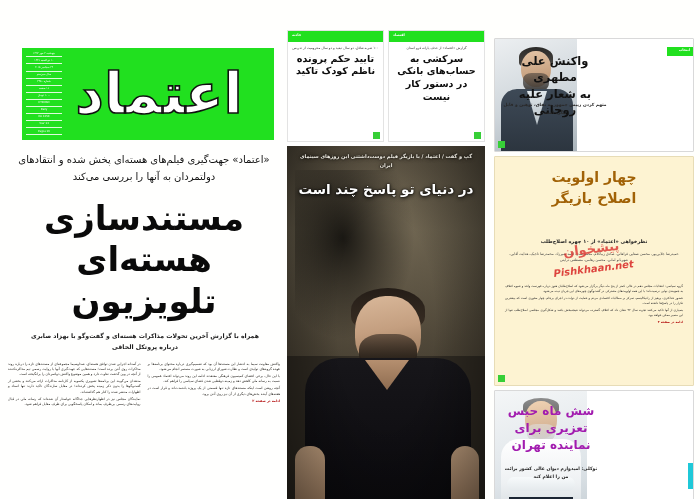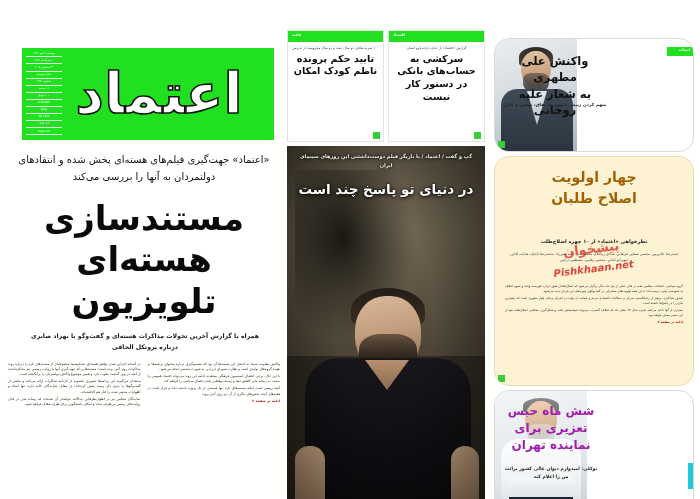--- a/index.html
+++ b/index.html
@@ -87,21 +87,21 @@
   .hero-kicker{position:absolute;left:6px;top:6px;width:186px;text-align:center;
     font-size:5px;line-height:1.7;font-weight:bold;color:#f2efe6;
     text-shadow:0 0 2px rgba(0,0,0,.95),0 0 4px rgba(0,0,0,.8);}
   .hero-title{position:absolute;left:4px;top:34px;width:190px;text-align:center;
     font-size:13.5px;line-height:1.45;font-weight:bold;color:#ffffff;
     text-shadow:0 0 2px rgba(0,0,0,1),0 1px 4px rgba(0,0,0,.95);}
 
   
   .right-zone{position:absolute;left:486px;top:30px;width:214px;height:469px;background:#fffffd;}
 
-  .card{position:absolute;background:#ffffff;border:0.7px solid #d9d9d9;border-radius:15px;overflow:hidden;}
+  .card{position:absolute;background:#ffffff;border:0.7px solid #d9d9d9;border-radius:1px;overflow:hidden;}
   .card-tab{position:absolute;right:-0px;top:8px;width:26px;height:9px;background:#21e01f;}
   .card-tab span{font-size:3.5px;color:#fff;font-weight:bold;position:absolute;right:3px;top:1px;}
 
   #card-motahari{left:8px;top:8px;width:198px;height:112px;}
   .m-photo{position:absolute;left:0;top:0;width:82px;height:112px;overflow:hidden;background:#cfd6dc;}
   .m-bg{position:absolute;inset:0;background:linear-gradient(160deg,#eceff1 0%,#cfd6db 55%,#aab4bb 100%);}
   .m-head{position:absolute;left:26px;top:12px;width:30px;height:36px;border-radius:48%;
     background:linear-gradient(170deg,#e3c4a6,#b98f6c);}
   .m-hair{position:absolute;left:24px;top:8px;width:34px;height:20px;border-radius:50% 50% 20% 20%;
     background:linear-gradient(180deg,#2b2a28,#4a4744);}
@@ -212,21 +212,21 @@
         </div>
         <div class="brief-kicker">گزارش «اعتماد» از حذف یارانه فرو استان</div>
         <div class="brief-title">سرکشی به حساب‌های بانکی در دستور کار نیست</div>
         <div class="brief-foot"></div>
       </div>
       <div class="brief">
         <div class="brief-bar">
           <span>حادثه</span>
         </div>
         <div class="brief-kicker">۱۰۰ ضربه شلاق، دو سال تبعید و دو سال محرومیت از تدریس</div>
-        <div class="brief-title">تایید حکم پرونده ناظم کودک امکان</div>
+        <div class="brief-title">تایید حکم پرونده ناظم کودک تاکید</div>
         <div class="brief-foot"></div>
       </div>
     </div>
 
     <div class="hero">
       <div class="hero-bg"></div>
       <div class="hero-wall"></div>
       <div class="hero-shadow"></div>
       <div class="hero-hair"></div>
       <div class="hero-head"></div>
@@ -261,21 +261,21 @@
       <div class="m-sub">متهم کردن رییس جمهور به نفاق، توهین و قابل پیگرد است</div>
       <div class="card-tab">
         <span>انتخاب</span>
       </div>
       <div class="card-foot"></div>
     </div>
 
     <div class="card" id="card-priority">
       <div class="p-title">
         <div>چهار اولویت</div>
-        <div>اصلاح طلبان</div>
+        <div>اصلاح بازیگر</div>
       </div>
       <div class="p-sub">نظرخواهی «اعتماد» از ۱۰ چهره اصلاح‌طلب</div>
       <div class="p-names">حمیدرضا جلایی‌پور، محسن صفایی فراهانی، صادق زیباکلام، محمد صدر، احمد شیرزاد، محمدرضا تاجیک، هدایت آقایی، شهربانو امانی، محسن رهامی، مصطفی درایتی</div>
       <div class="p-body micro">
         <p>گروه سیاسی: انتخابات مجلس دهم در حالی کمتر از پنج ماه دیگر برگزار می‌شود که اصلاح‌طلبان هنوز درباره فهرست واحد و شیوه ائتلاف به جمع‌بندی نهایی نرسیده‌اند؛ با این همه اولویت‌های مشترکی در گفت‌وگوی چهره‌های این جریان دیده می‌شود.</p>
         <p>حضور حداکثری، پرهیز از رادیکالیسم، تمرکز بر مطالبات اقتصادی مردم و حمایت از دولت در اجرای برجام، چهار محوری است که بیشترین تکرار را در پاسخ‌ها داشته است.</p>
         <p>بسیاری از آنها تاکید می‌کنند تجربه سال ۹۲ نشان داد که ائتلاف گسترده می‌تواند نتیجه‌بخش باشد و شکل‌گیری مجلسی اصلاح‌طلب تنها از این مسیر ممکن خواهد بود.</p>
         <p class="p-more">ادامه در صفحه ۳</p>
       </div>
       <div class="watermark">

